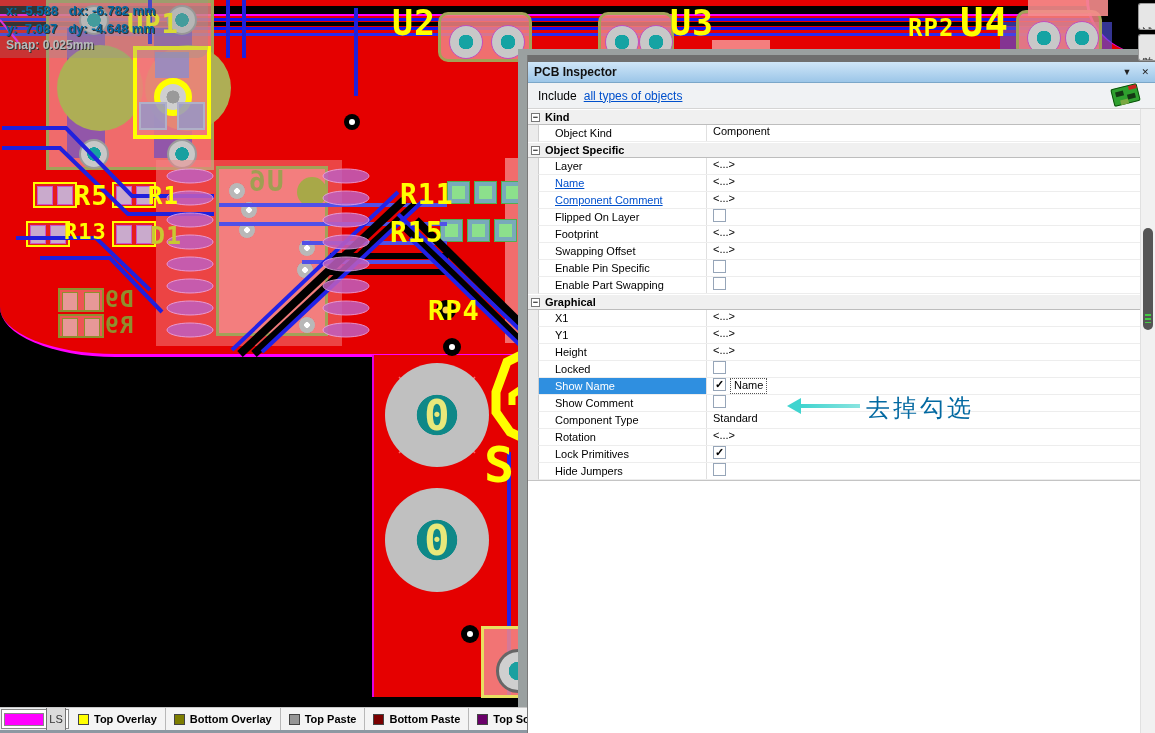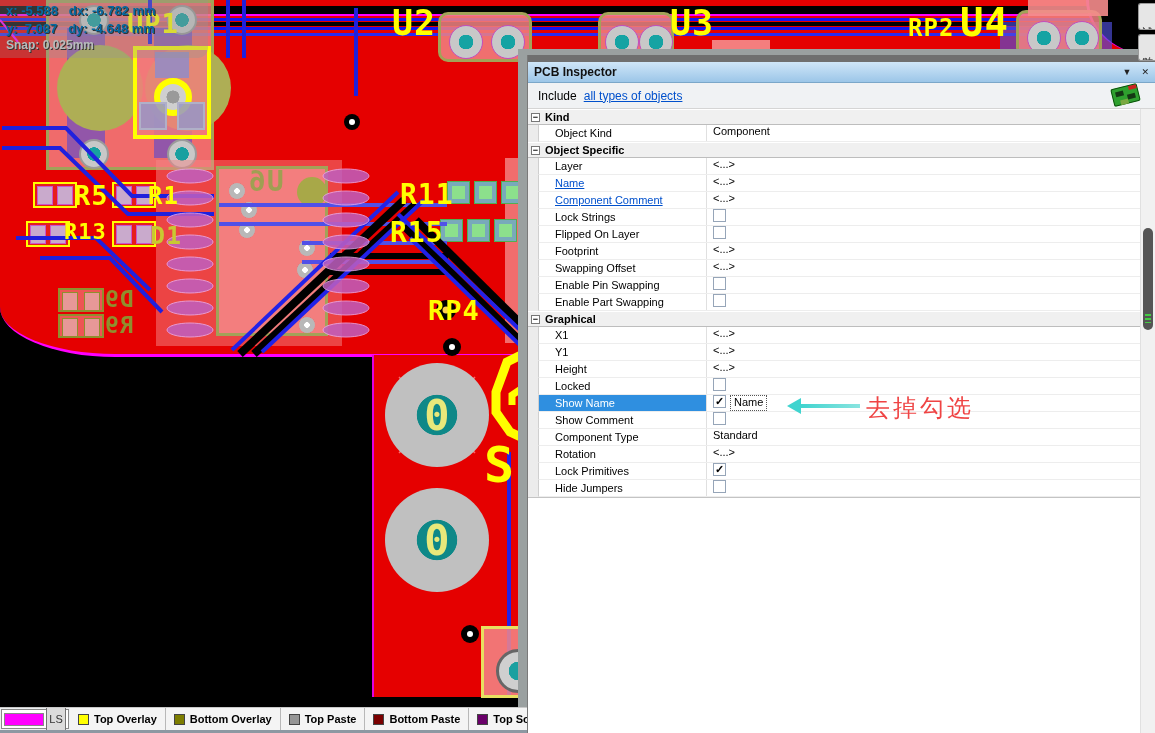--- a/index.html
+++ b/index.html
@@ -123,21 +123,21 @@
   
   .side-tab{position:absolute;left:1138px;width:17px;height:27px;background:#e6e6e6;border:1px solid #9a9a9a;
             border-right:none;border-radius:3px 0 0 3px;writing-mode:vertical-rl;font-size:11px;color:#444;
             display:flex;align-items:center;justify-content:center;overflow:hidden;}
 
   
   .ann-arrow{position:absolute;left:800px;top:404px;width:60px;height:4px;
              background:linear-gradient(to right,#3fd4cf,#8ae4e0);}
   .ann-arrow::before{content:"";position:absolute;left:-13px;top:-6px;border-top:8px solid transparent;
              border-bottom:8px solid transparent;border-right:14px solid #3fd4cf;}
-  .ann-text{position:absolute;left:866px;top:392px;font-size:24px;color:#ef4444;letter-spacing:3px;white-space:pre;}
+  .ann-text{position:absolute;left:866px;top:392px;font-size:24px;color:#0369a1;letter-spacing:3px;white-space:pre;}
 
   
   #layerbar{position:absolute;left:0;top:707px;width:527px;height:23px;background:#eef0f2;border-top:1px solid #c8c8c8;
             display:flex;overflow:hidden;}
   .lfirst{display:flex;align-items:center;width:70px;background:#fff;border:1px solid #8a8a8a;margin:1px;padding:0 2px;}
   .lfirst .bigswatch{width:40px;height:13px;background:#ff00ff;border:1px solid #888;}
   .lfirst .lsbox{width:20px;height:34px;margin-left:2px;border:1px solid #737373;background:#dcdcdc;font-size:11px;
                  display:flex;align-items:center;justify-content:center;color:#333;}
   #ltabs{display:flex;height:100%;}
   .ltab{display:flex;align-items:center;padding:0 8px;border-right:1px solid #b8b8b8;background:#f4f4f4;font-size:11px;}
@@ -385,53 +385,45 @@
         <div class="prow">
           <div class="pl">
             <span class="lnk">Component Comment</span>
           </div>
           <div class="pv">
             <span>&lt;...&gt;</span>
           </div>
         </div>
         <div class="prow">
           <div class="pl">
-            <span>Lock Strings</span>
+            <span>Flipped On Layer</span>
           </div>
           <div class="pv">
             <span class="chk"></span>
           </div>
         </div>
         <div class="prow">
           <div class="pl">
-            <span>Flipped On Layer</span>
-          </div>
-          <div class="pv">
-            <span class="chk"></span>
-          </div>
-        </div>
-        <div class="prow">
-          <div class="pl">
             <span>Footprint</span>
           </div>
           <div class="pv">
             <span>&lt;...&gt;</span>
           </div>
         </div>
         <div class="prow">
           <div class="pl">
             <span>Swapping Offset</span>
           </div>
           <div class="pv">
             <span>&lt;...&gt;</span>
           </div>
         </div>
         <div class="prow">
           <div class="pl">
-            <span>Enable Pin Swapping</span>
+            <span>Enable Pin Specific</span>
           </div>
           <div class="pv">
             <span class="chk"></span>
           </div>
         </div>
         <div class="prow">
           <div class="pl">
             <span>Enable Part Swapping</span>
           </div>
           <div class="pv">

